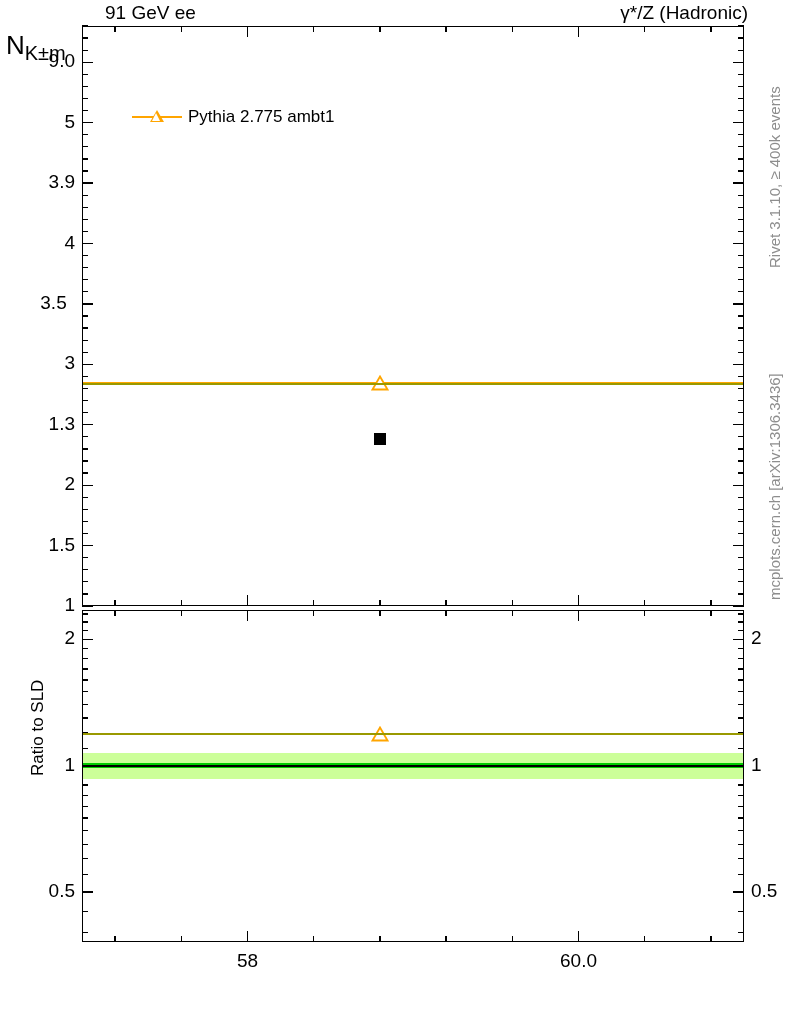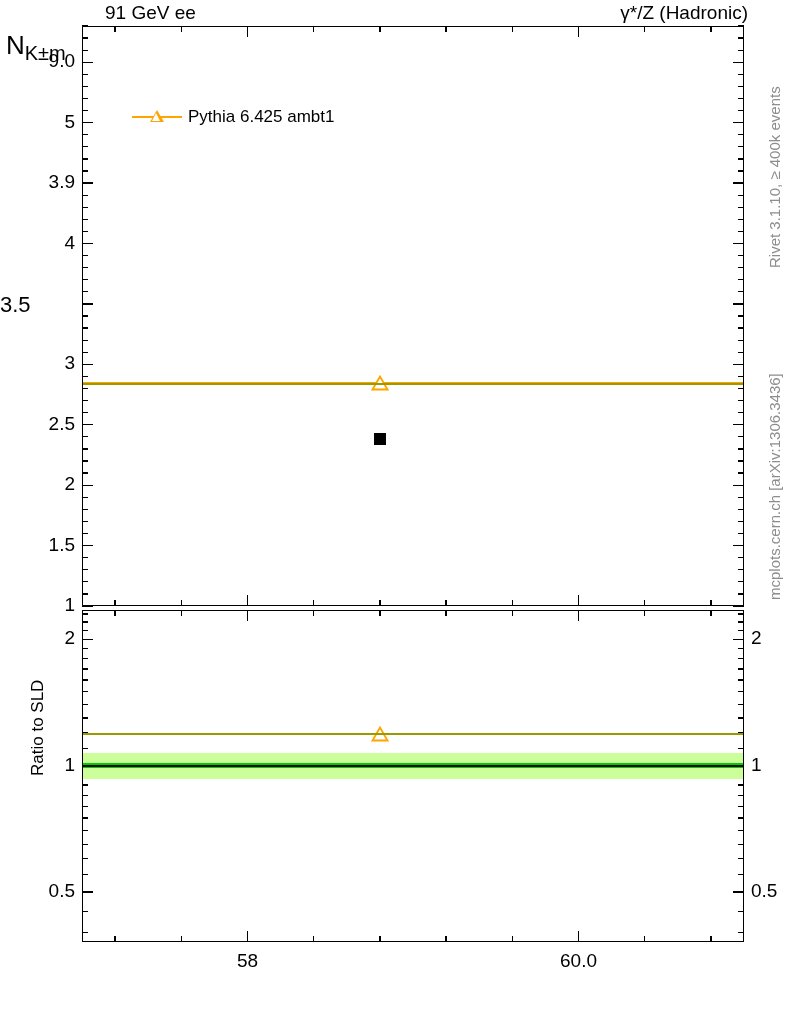--- a/index.html
+++ b/index.html
@@ -191,42 +191,42 @@
   <div class="side-note" id="side-note-rivet">Rivet 3.1.10,  ≥ 400k events</div>
   <div class="side-note" id="side-note-mcplots">mcplots.cern.ch [arXiv:1306.3436]</div>
 
   <div id="legend">
     <div class="legend-row">
       <span class="legend-key" style="color:#ffa500">
         <span class="key-line" style="background:#ffa500"></span>
         <span class="key-tri"></span>
         <span class="key-tri-inner"></span>
       </span>
-      <span class="legend-label">Pythia 6.425 ambt1</span>
+      <span class="legend-label">Pythia 2.775 ambt1</span>
     </div>
   </div>
 
 <div class="tick tick-y-major" style="position: absolute; top: 605.35px; left: 82px; width: 11px; height: 1.3px; background: rgb(0, 0, 0);"></div>
     <div class="tick tick-y-major-r" style="position: absolute; top: 605.35px; left: 733px; width: 11px; height: 1.3px; background: rgb(0, 0, 0);"></div>
     <div style="position: absolute; font-size: 19px; left: 0px; width: 75px; text-align: right; top: 594px;">1</div>
     <div class="tick tick-y-major" style="position: absolute; top: 544.933px; left: 82px; width: 11px; height: 1.3px; background: rgb(0, 0, 0);"></div>
     <div class="tick tick-y-major-r" style="position: absolute; top: 544.933px; left: 733px; width: 11px; height: 1.3px; background: rgb(0, 0, 0);"></div>
     <div style="position: absolute; font-size: 19px; left: 0px; width: 75px; text-align: right; top: 533.583px;">1.5</div>
     <div class="tick tick-y-major" style="position: absolute; top: 484.517px; left: 82px; width: 11px; height: 1.3px; background: rgb(0, 0, 0);"></div>
     <div class="tick tick-y-major-r" style="position: absolute; top: 484.517px; left: 733px; width: 11px; height: 1.3px; background: rgb(0, 0, 0);"></div>
     <div style="position: absolute; font-size: 19px; left: 0px; width: 75px; text-align: right; top: 473.167px;">2</div>
     <div class="tick tick-y-major" style="position: absolute; top: 424.1px; left: 82px; width: 11px; height: 1.3px; background: rgb(0, 0, 0);"></div>
     <div class="tick tick-y-major-r" style="position: absolute; top: 424.1px; left: 733px; width: 11px; height: 1.3px; background: rgb(0, 0, 0);"></div>
-    <div style="position: absolute; font-size: 19px; left: 0px; width: 75px; text-align: right; top: 412.75px;">2.5</div>
+    <div style="position: absolute; font-size: 19px; left: 0px; width: 75px; text-align: right; top: 412.75px;">1.3</div>
     <div class="tick tick-y-major" style="position: absolute; top: 363.683px; left: 82px; width: 11px; height: 1.3px; background: rgb(0, 0, 0);"></div>
     <div class="tick tick-y-major-r" style="position: absolute; top: 363.683px; left: 733px; width: 11px; height: 1.3px; background: rgb(0, 0, 0);"></div>
     <div style="position: absolute; font-size: 19px; left: 0px; width: 75px; text-align: right; top: 352.333px;">3</div>
     <div class="tick tick-y-major" style="position: absolute; top: 303.267px; left: 82px; width: 11px; height: 1.3px; background: rgb(0, 0, 0);"></div>
     <div class="tick tick-y-major-r" style="position: absolute; top: 303.267px; left: 733px; width: 11px; height: 1.3px; background: rgb(0, 0, 0);"></div>
-    <div style="position: absolute; font-size: 22px; left: 0px; width: 75px; text-align: left; top: 291.917px;">3.5</div>
+    <div style="position: absolute; font-size: 19px; left: 16px; width: 75px; text-align: center; top: 291.917px;">3.5</div>
     <div class="tick tick-y-major" style="position: absolute; top: 242.85px; left: 82px; width: 11px; height: 1.3px; background: rgb(0, 0, 0);"></div>
     <div class="tick tick-y-major-r" style="position: absolute; top: 242.85px; left: 733px; width: 11px; height: 1.3px; background: rgb(0, 0, 0);"></div>
     <div style="position: absolute; font-size: 19px; left: 0px; width: 75px; text-align: right; top: 231.5px;">4</div>
     <div class="tick tick-y-major" style="position: absolute; top: 182.433px; left: 82px; width: 11px; height: 1.3px; background: rgb(0, 0, 0);"></div>
     <div class="tick tick-y-major-r" style="position: absolute; top: 182.433px; left: 733px; width: 11px; height: 1.3px; background: rgb(0, 0, 0);"></div>
     <div style="position: absolute; font-size: 19px; left: 0px; width: 75px; text-align: right; top: 171.083px;">3.9</div>
     <div class="tick tick-y-major" style="position: absolute; top: 122.017px; left: 82px; width: 11px; height: 1.3px; background: rgb(0, 0, 0);"></div>
     <div class="tick tick-y-major-r" style="position: absolute; top: 122.017px; left: 733px; width: 11px; height: 1.3px; background: rgb(0, 0, 0);"></div>
     <div style="position: absolute; font-size: 19px; left: 0px; width: 75px; text-align: right; top: 110.667px;">5</div>
     <div class="tick tick-y-major" style="position: absolute; top: 61.6px; left: 82px; width: 11px; height: 1.3px; background: rgb(0, 0, 0);"></div>

